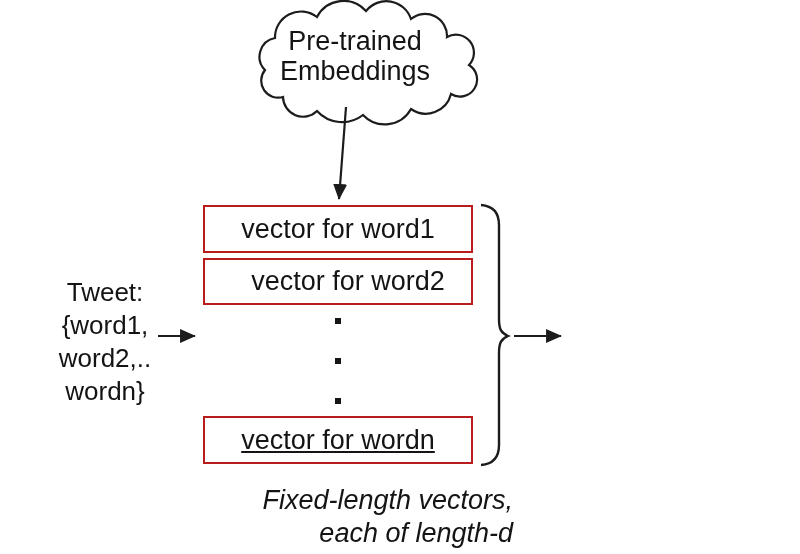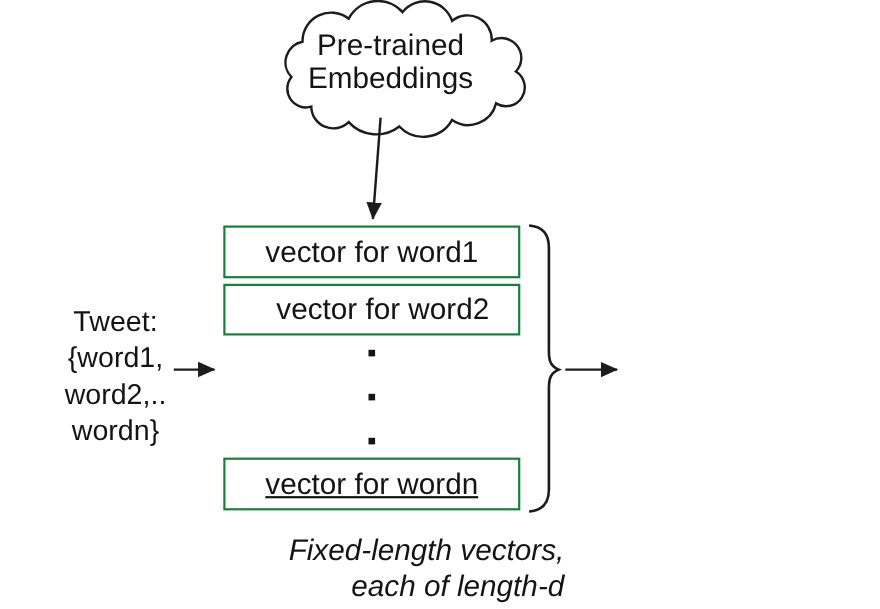--- a/index.html
+++ b/index.html
@@ -44,21 +44,21 @@
     text-align: center;
     font-size: 27px;
     line-height: 30px;
     white-space: nowrap;
   }
   .vbox {
     position: absolute;
     left: 155px;
     width: 270px;
     height: 48px;
-    border: 2px solid #15803d;
+    border: 2px solid #b91c1c;
     box-sizing: border-box;
     display: flex;
     align-items: center;
     justify-content: center;
     font-size: 27px;
     background: #ffffff;
     white-space: nowrap;
   }
   .vbox.b1 { top: 205px; }
   .vbox.b2 { top: 258px; height: 47px; padding-left: 20px; }

